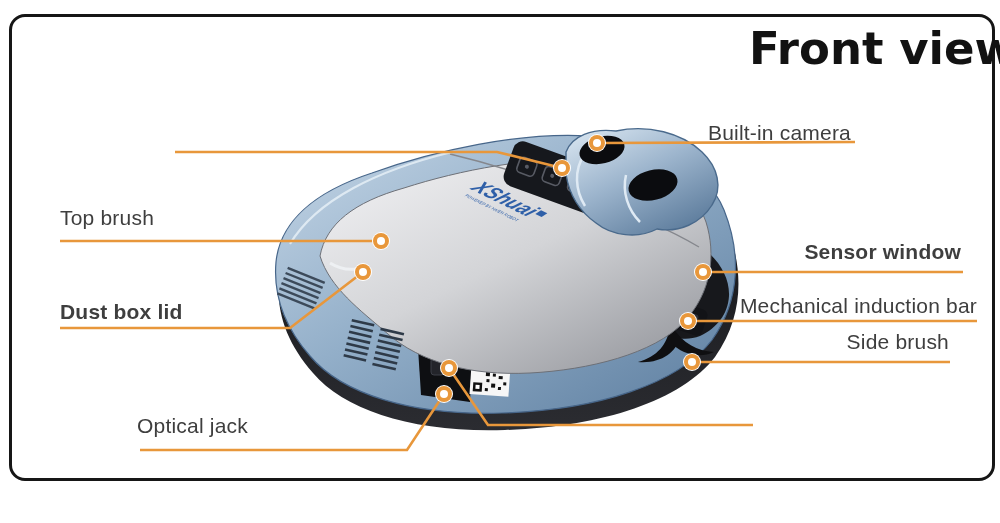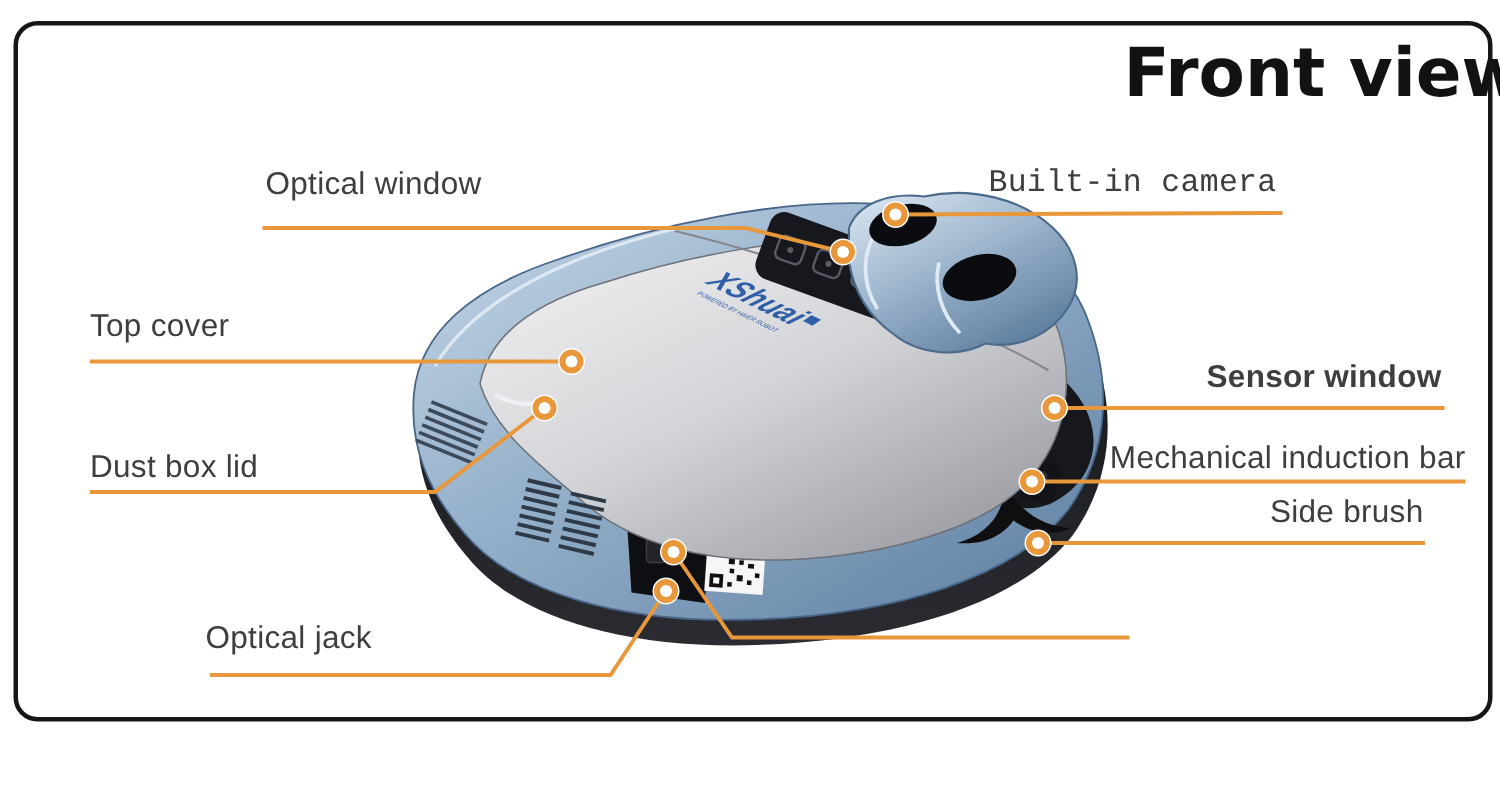--- a/index.html
+++ b/index.html
@@ -239,22 +239,21 @@
           <circle cx="449" cy="368" r="4" fill="#fff"></circle>
         </g>
       <g>
           <circle cx="444" cy="394" r="9" fill="#fff"></circle>
           <circle cx="444" cy="394" r="8" fill="#E8973B"></circle>
           <circle cx="444" cy="394" r="4" fill="#fff"></circle>
         </g>
     </g>
   </svg>
 
-  <div class="callout" style="left:177px;top:111px;">Optical window</div>
-  <div class="callout" style="right:149px;top:111px;font-family:Liberation Mono, monospace;">Built-in camera</div>
-  <div class="callout" style="left:60px;top:206px;">Top cover</div>
+  <div class="callout" style="right:149px;top:121px;">Built-in camera</div>
+  <div class="callout" style="left:60px;top:206px;">Top brush</div>
   <div class="callout" style="right:39px;top:240px;font-weight:bold;">Sensor window</div>
-  <div class="callout" style="left:60px;top:300px;">Dust box lid</div>
+  <div class="callout" style="left:60px;top:300px;font-weight:bold;">Dust box lid</div>
   <div class="callout" style="right:23px;top:294px;">Mechanical induction bar</div>
   <div class="callout" style="right:51px;top:330px;">Side brush</div>
   <div class="callout" style="left:137px;top:414px;">Optical jack</div>
 
 </div>
 
 </body></html>

